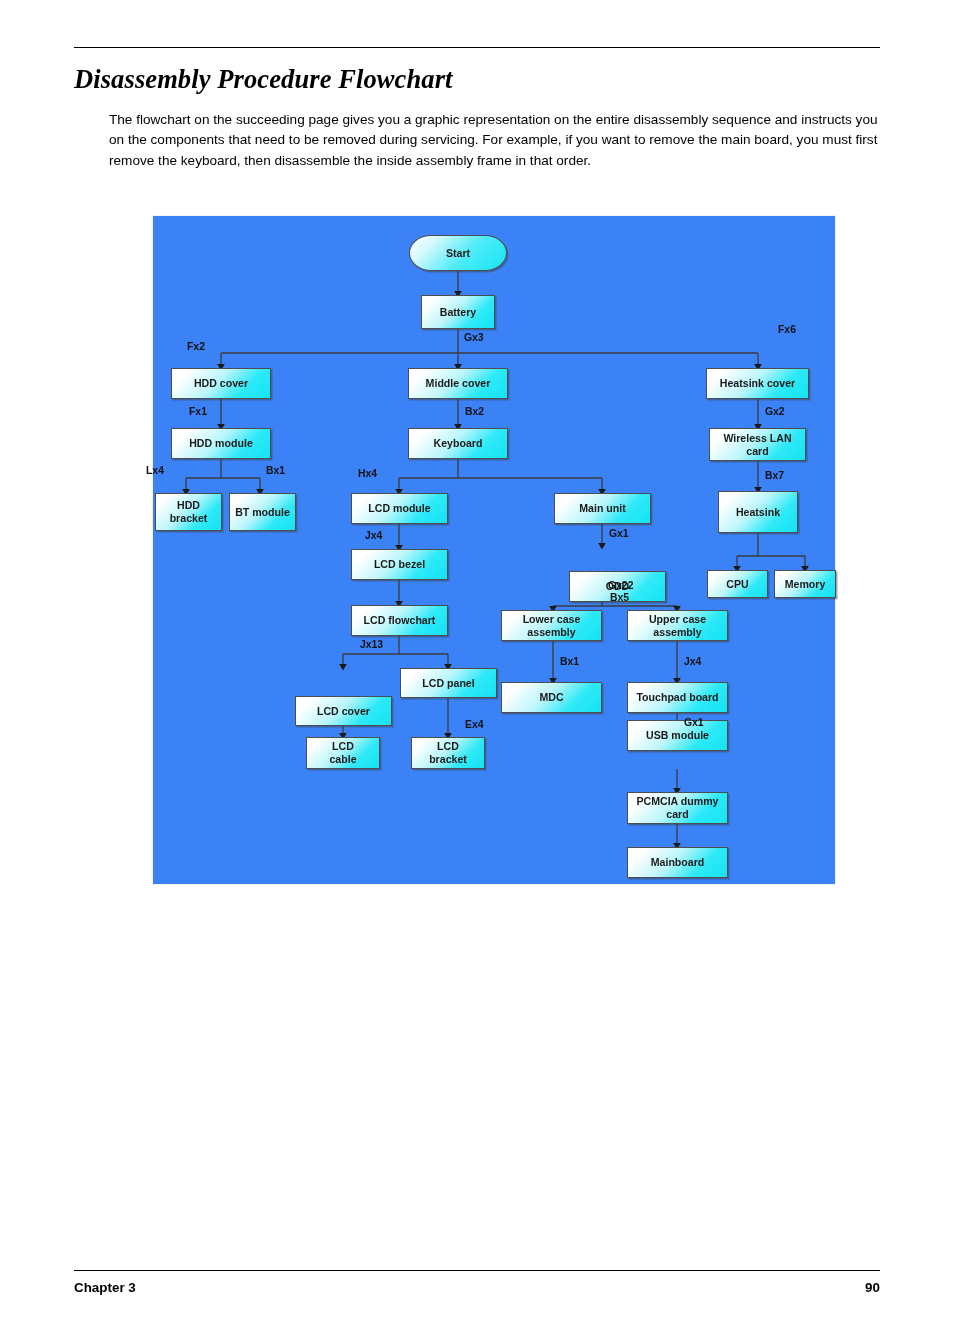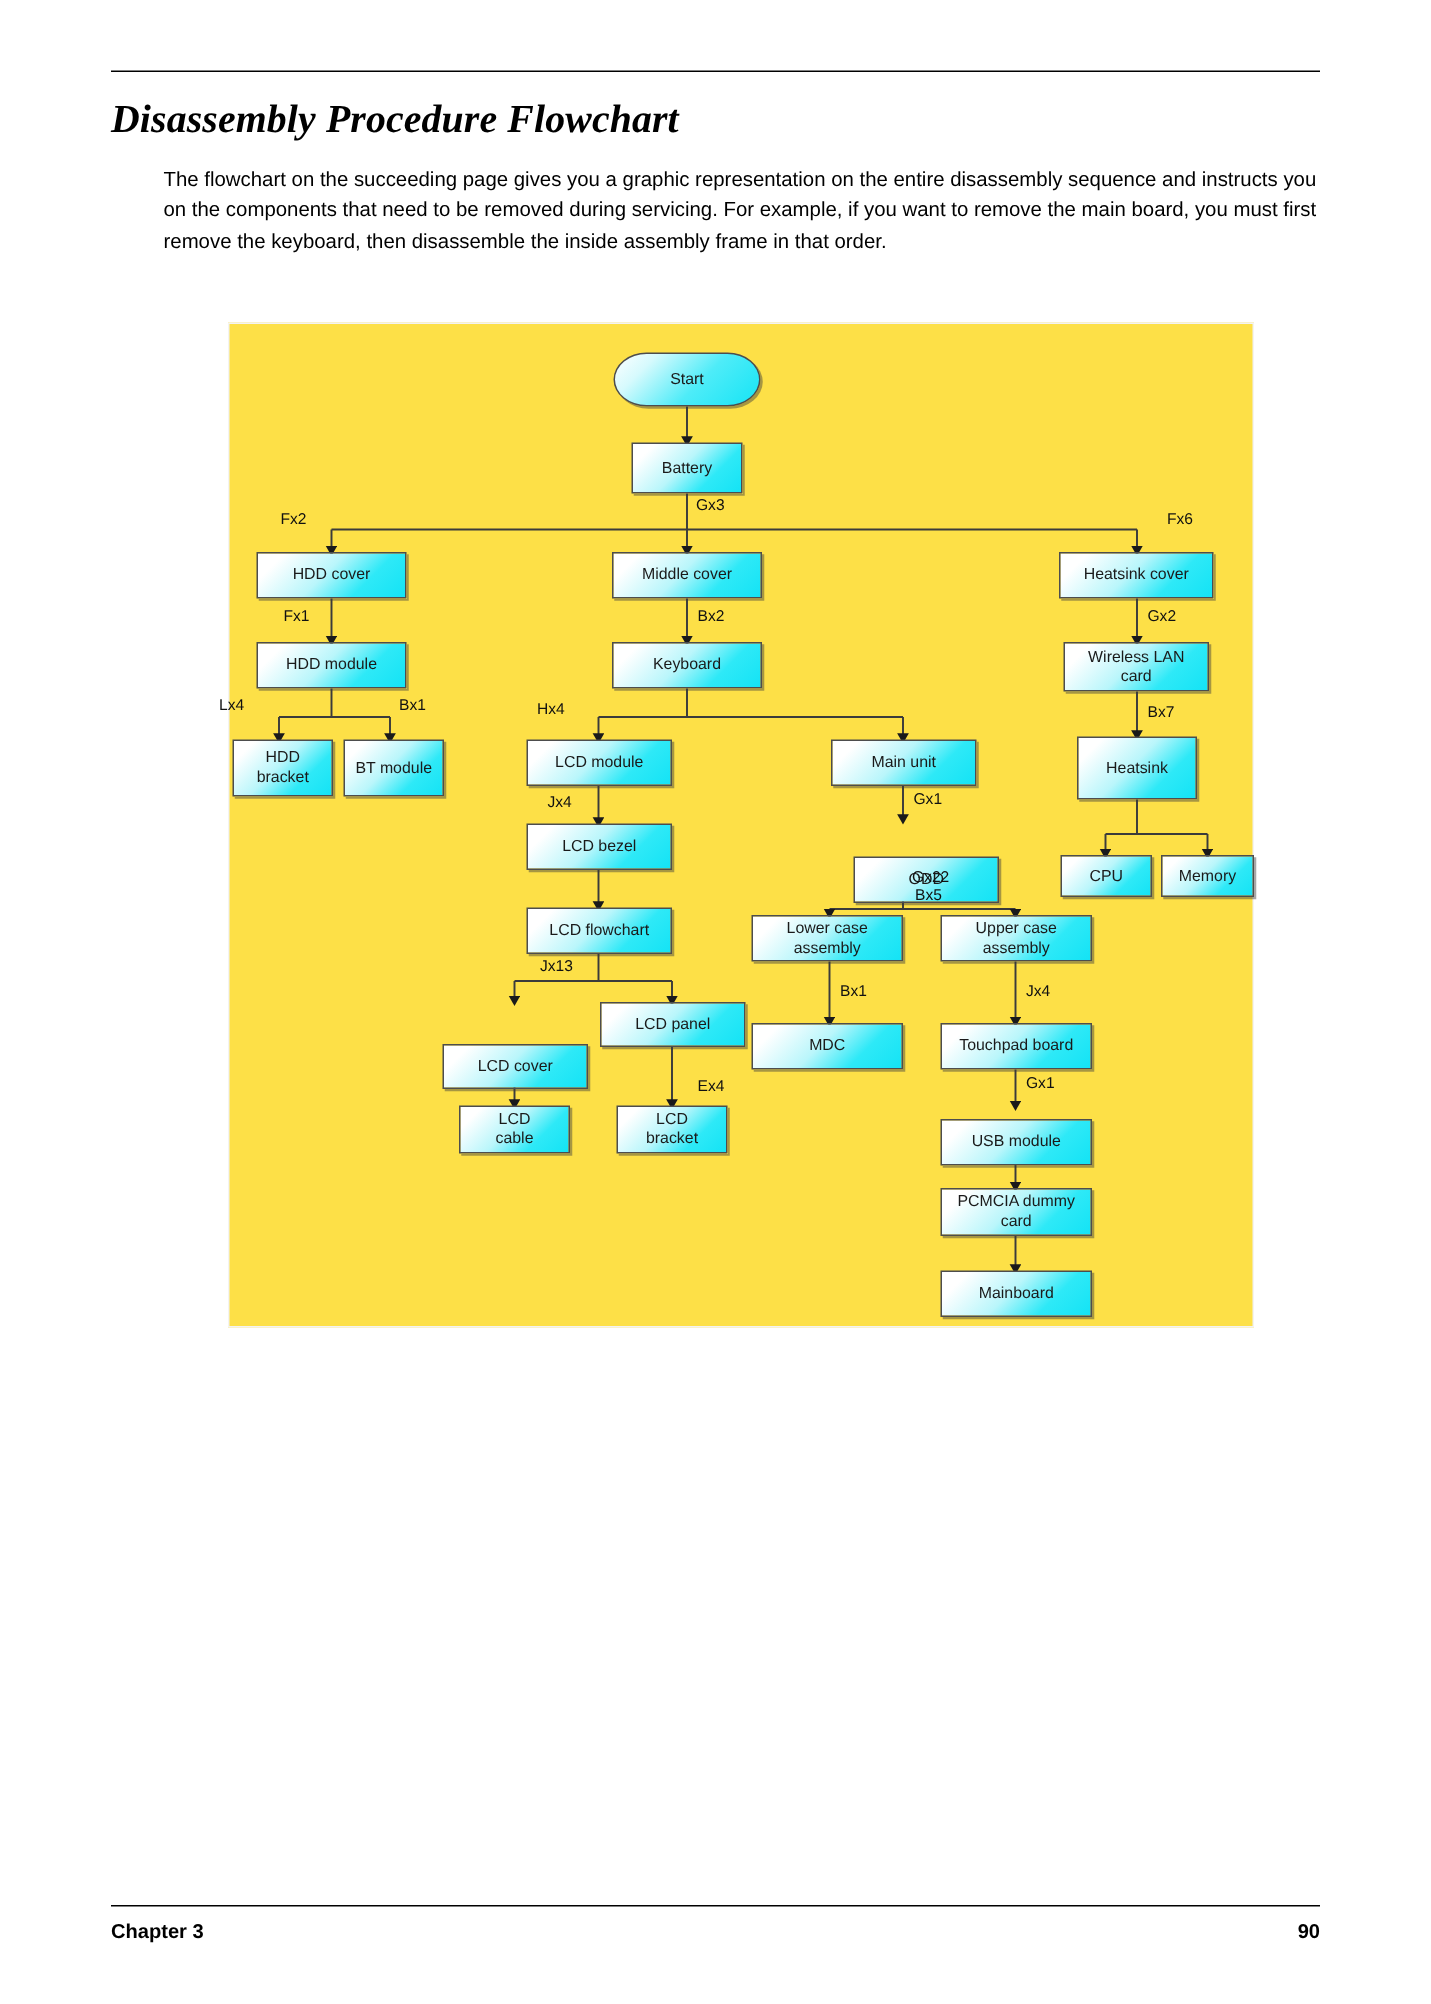--- a/index.html
+++ b/index.html
@@ -62,21 +62,22 @@
   }
 
   
   .chart-frame {
     position: absolute;
     left: 152px;
     top: 215px;
     width: 682px;
     height: 668px;
     border: 1px solid #f3f3f3;
-    background: #fde047;
+    background: #3b82f6;
+    font-weight: bold;
   }
 
   .chart-canvas {
     position: absolute;
     left: 0; top: 0;
     width: 682px;
     height: 668px;
   }
 
   
@@ -363,38 +364,38 @@
         </span>
       </div>
 
       <div class="node two-line" style="left:258px; top:521px; width:74px; height:32px;">
         <span>
           <span>LCD</span><br>
           <span>bracket</span>
         </span>
       </div>
 
-      <div class="node" style="left:474px; top:530px; width:101px; height:31px;text-align:center;">
+      <div class="node" style="left:474px; top:504px; width:101px; height:31px;text-align:center;">
         <span>USB module</span>
       </div>
 
       <div class="node two-line" style="left:474px; top:576px; width:101px; height:32px;">
         <span>
           <span>PCMCIA dummy</span><br>
           <span>card</span>
         </span>
       </div>
 
       <div class="node" style="left:474px; top:631px; width:101px; height:31px;">
         <span>Mainboard</span>
       </div>
 
       <div class="edge-label" style="left:34px; top:125px;">Fx2</div>
       <div class="edge-label" style="left:311px; top:116px;">Gx3</div>
-      <div class="edge-label" style="left:625px; top:125px;">Fx6</div>
+      <div class="edge-label" style="left:625px; top:108px;">Fx6</div>
 
       <div class="edge-label" style="left:36px; top:190px;">Fx1</div>
       <div class="edge-label" style="left:312px; top:190px;">Bx2</div>
       <div class="edge-label" style="left:612px; top:190px;">Gx2</div>
 
       <div class="edge-label" style="left:-7px; top:249px;">Lx4</div>
       <div class="edge-label" style="left:113px; top:249px;">Bx1</div>
 
       <div class="edge-label" style="left:205px; top:252px;">Hx4</div>
       <div class="edge-label" style="left:612px; top:254px;">Bx7</div>

